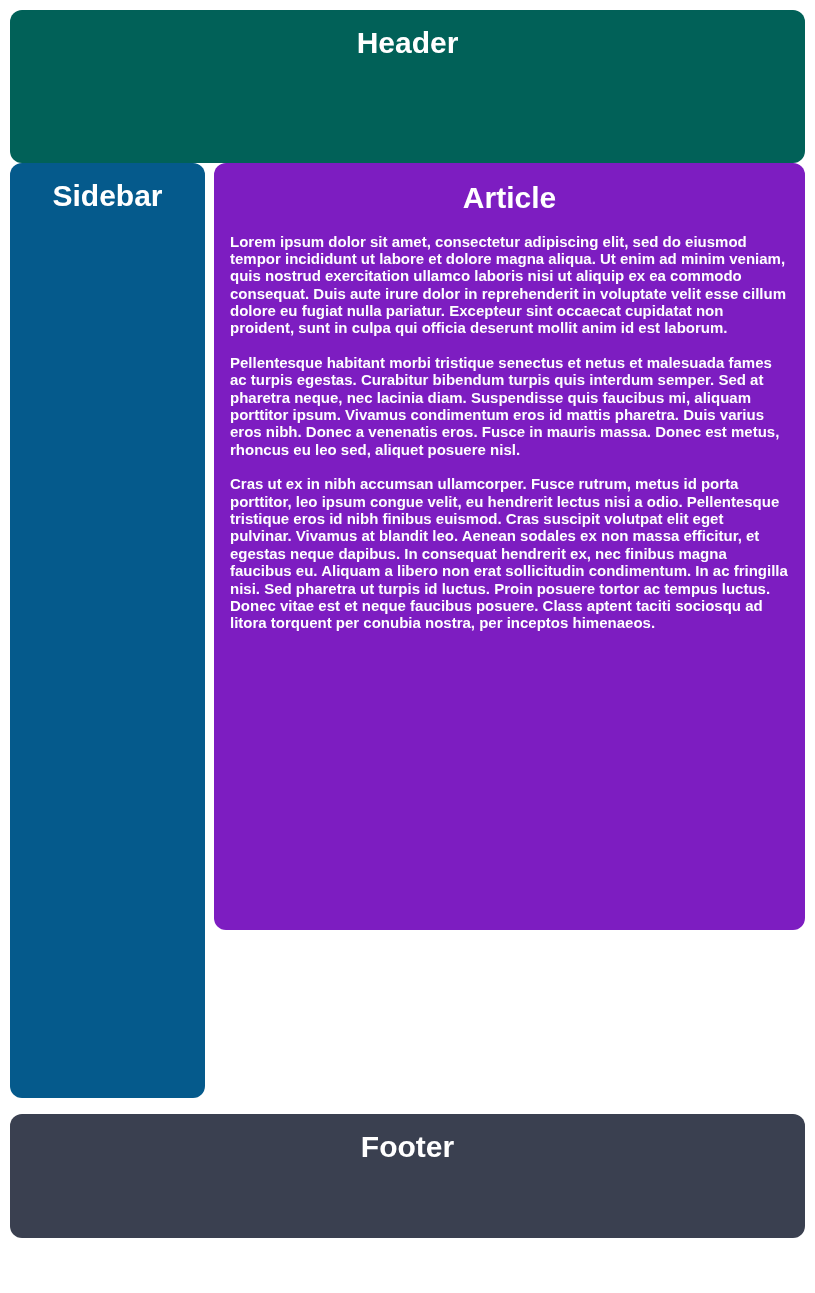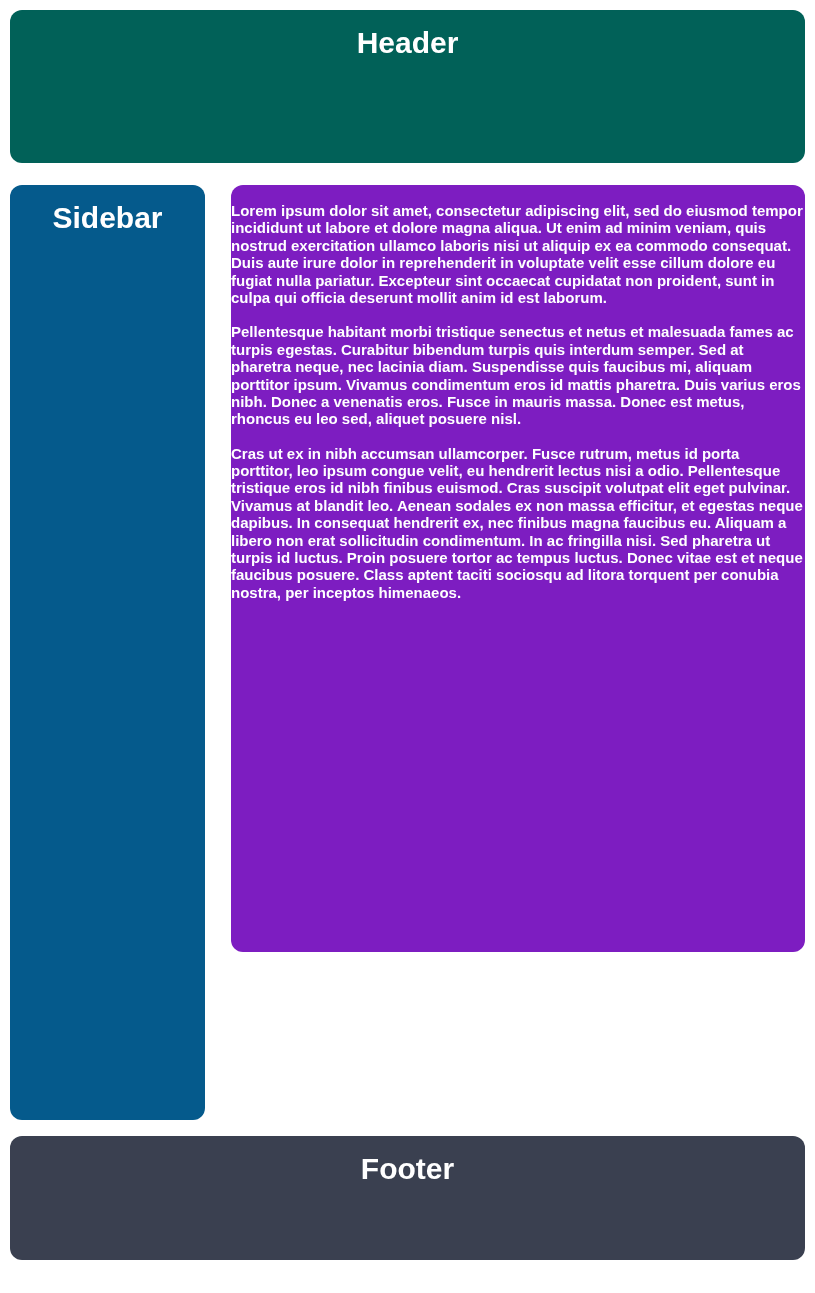--- a/index.html
+++ b/index.html
@@ -15,36 +15,36 @@
   .page {
     width: 815px;
     height: 1293px;
     box-sizing: border-box;
     padding: 10px;
     background: #ffffff;
   }
   .box {
     border-radius: 12px;
     box-sizing: border-box;
-    padding: 0 0;
+    padding: 0 16px;
     overflow: hidden;
     color: #ffffff;
   }
   .box h1 {
     font-size: 30px;
     line-height: 1.15;
     text-align: center;
     margin: 16px 0 0 0;
     font-weight: bold;
   }
   .header  { height: 153px; }
   .row {
     display: flex;
-    gap: 26px;
-    margin-top: 22px;
+    gap: 9px;
+    margin-top: 0;
   }
   .sidebar {
     flex: 0 0 195px;
     width: 195px;
     height: 935px;
   }
   .main-col {
     flex: 1 1 auto;
     display: flex;
     flex-direction: column;
@@ -77,20 +77,21 @@
   <div class="row">
 
     <aside class="box sidebar" style="background: rgb(5, 90, 140);">
       <h1>Sidebar</h1>
     </aside>
 
     <div class="main-col">
 
 
       <article class="box article" style="background: rgb(125, 29, 193);">
+        <h1>Article</h1>
         <p>Lorem ipsum dolor sit amet, consectetur adipiscing elit, sed do eiusmod tempor incididunt ut labore et dolore magna aliqua. Ut enim ad minim veniam, quis nostrud exercitation ullamco laboris nisi ut aliquip ex ea commodo consequat. Duis aute irure dolor in reprehenderit in voluptate velit esse cillum dolore eu fugiat nulla pariatur. Excepteur sint occaecat cupidatat non proident, sunt in culpa qui officia deserunt mollit anim id est laborum.</p>
         <p>Pellentesque habitant morbi tristique senectus et netus et malesuada fames ac turpis egestas. Curabitur bibendum turpis quis interdum semper. Sed at pharetra neque, nec lacinia diam. Suspendisse quis faucibus mi, aliquam porttitor ipsum. Vivamus condimentum eros id mattis pharetra. Duis varius eros nibh. Donec a venenatis eros. Fusce in mauris massa. Donec est metus, rhoncus eu leo sed, aliquet posuere nisl.</p>
         <p>Cras ut ex in nibh accumsan ullamcorper. Fusce rutrum, metus id porta porttitor, leo ipsum congue velit, eu hendrerit lectus nisi a odio. Pellentesque tristique eros id nibh finibus euismod. Cras suscipit volutpat elit eget pulvinar. Vivamus at blandit leo. Aenean sodales ex non massa efficitur, et egestas neque dapibus. In consequat hendrerit ex, nec finibus magna faucibus eu. Aliquam a libero non erat sollicitudin condimentum. In ac fringilla nisi. Sed pharetra ut turpis id luctus. Proin posuere tortor ac tempus luctus. Donec vitae est et neque faucibus posuere. Class aptent taciti sociosqu ad litora torquent per conubia nostra, per inceptos himenaeos.</p>
       </article>
 
     </div>
   </div>
 
   <footer class="box footer" style="background: rgb(58, 64, 80);">
     <h1>Footer</h1>

